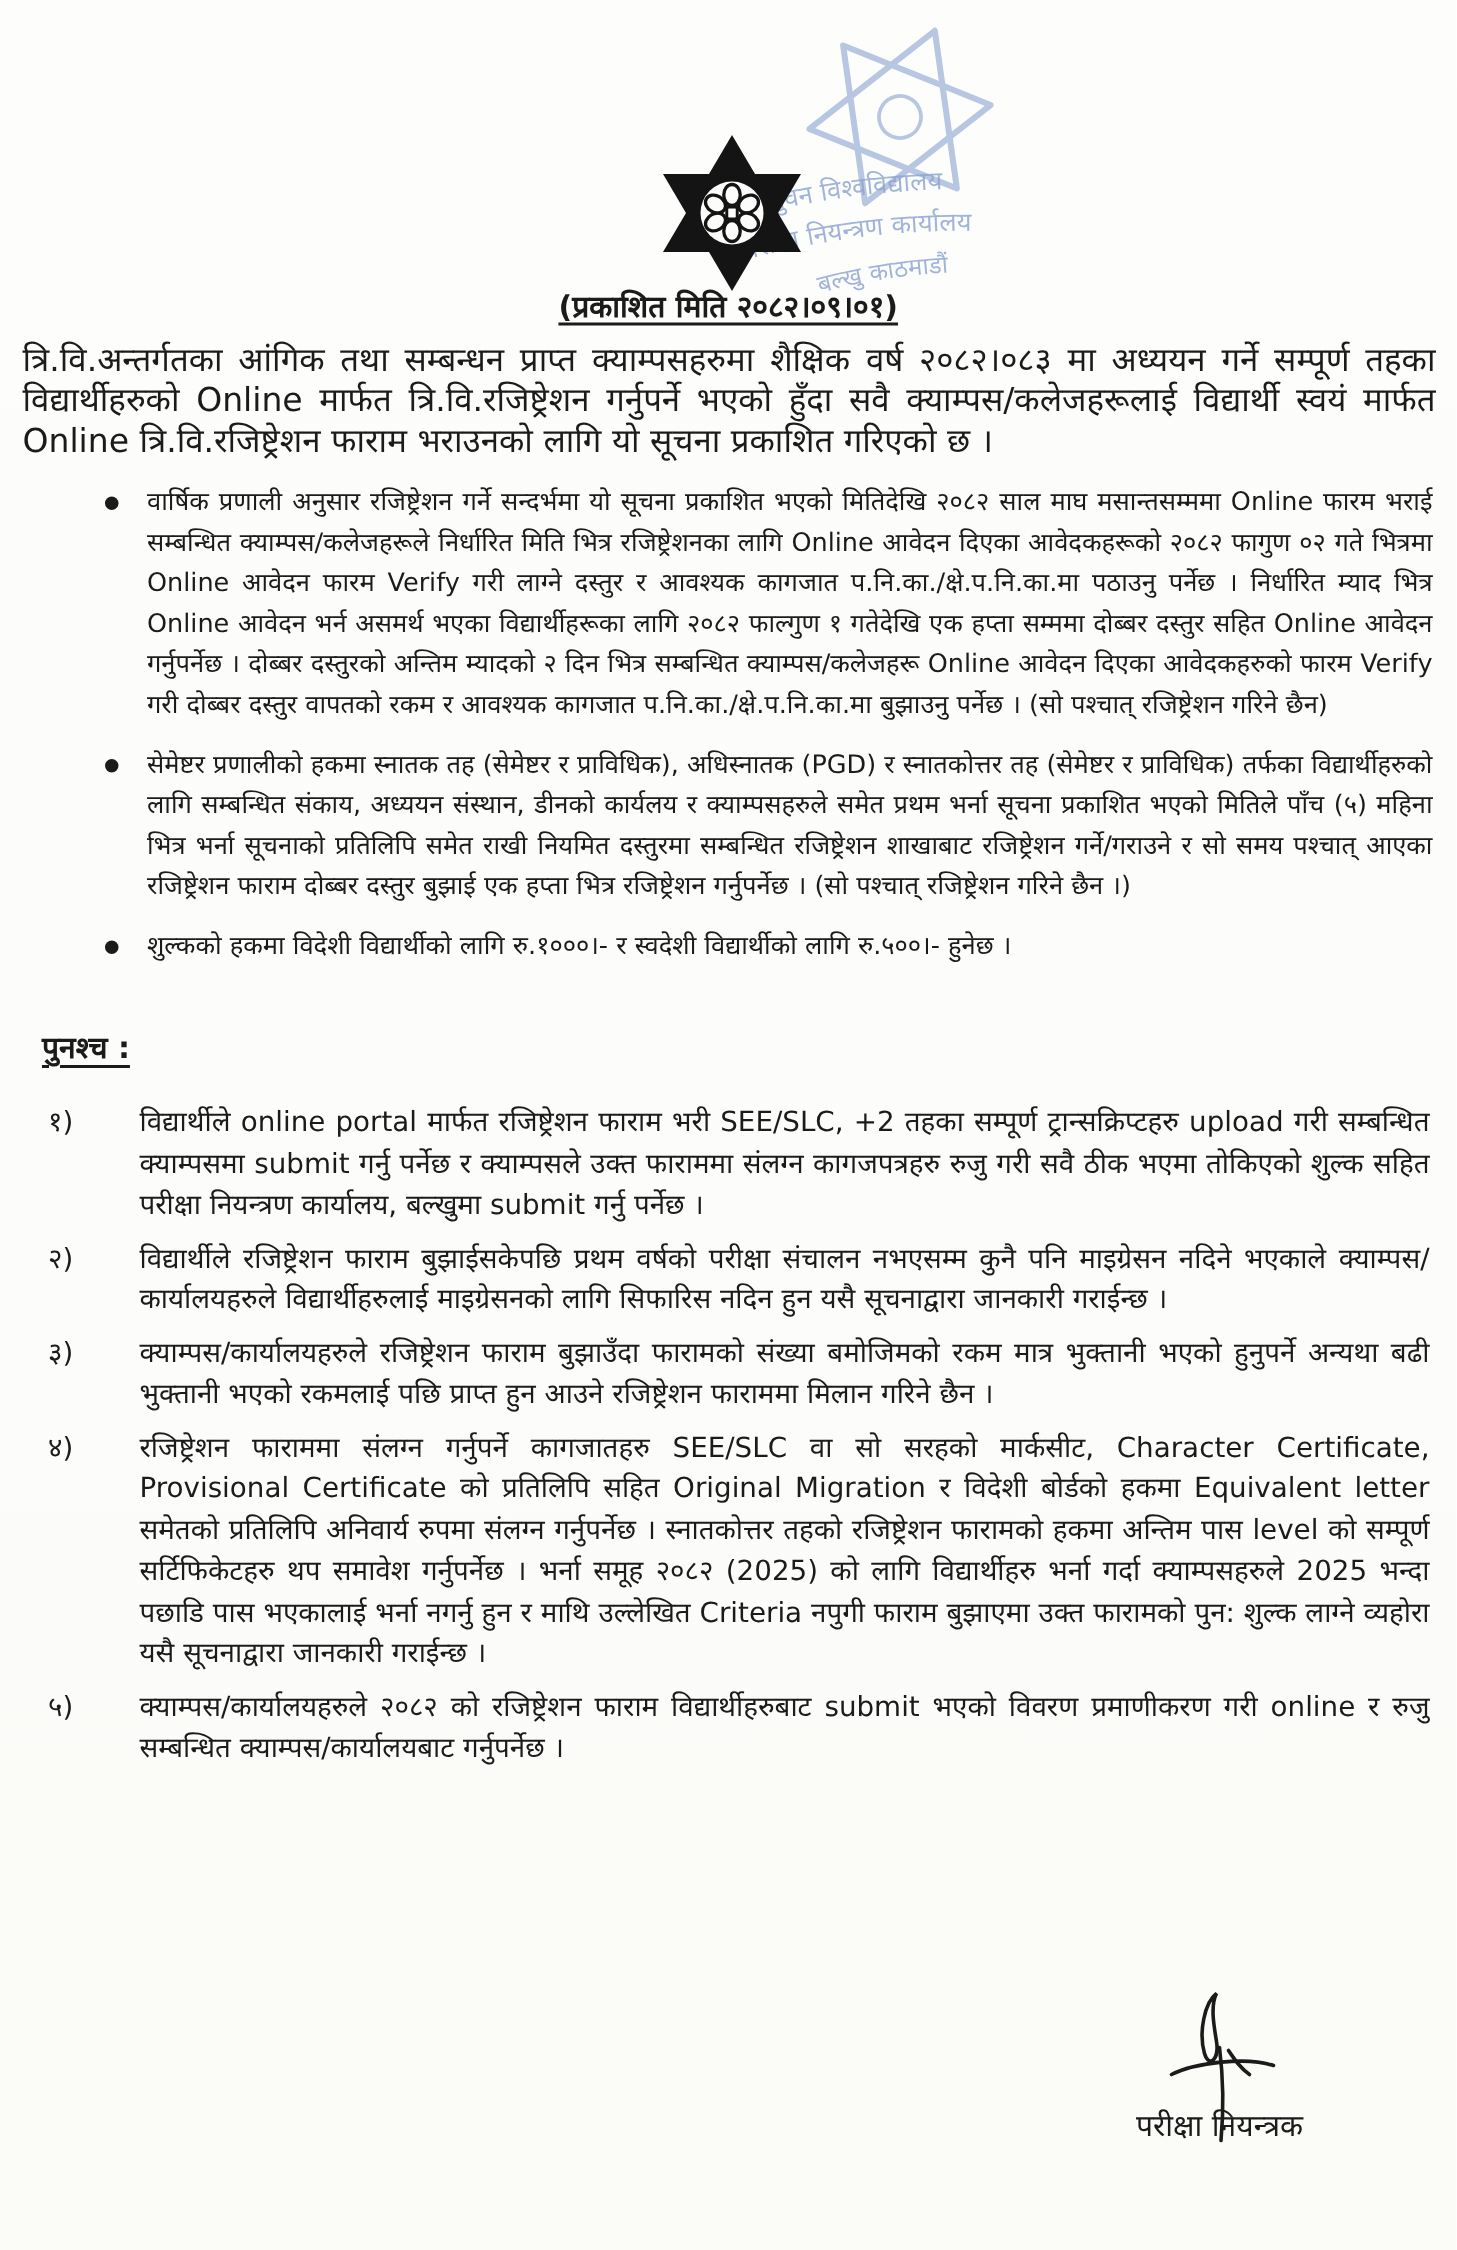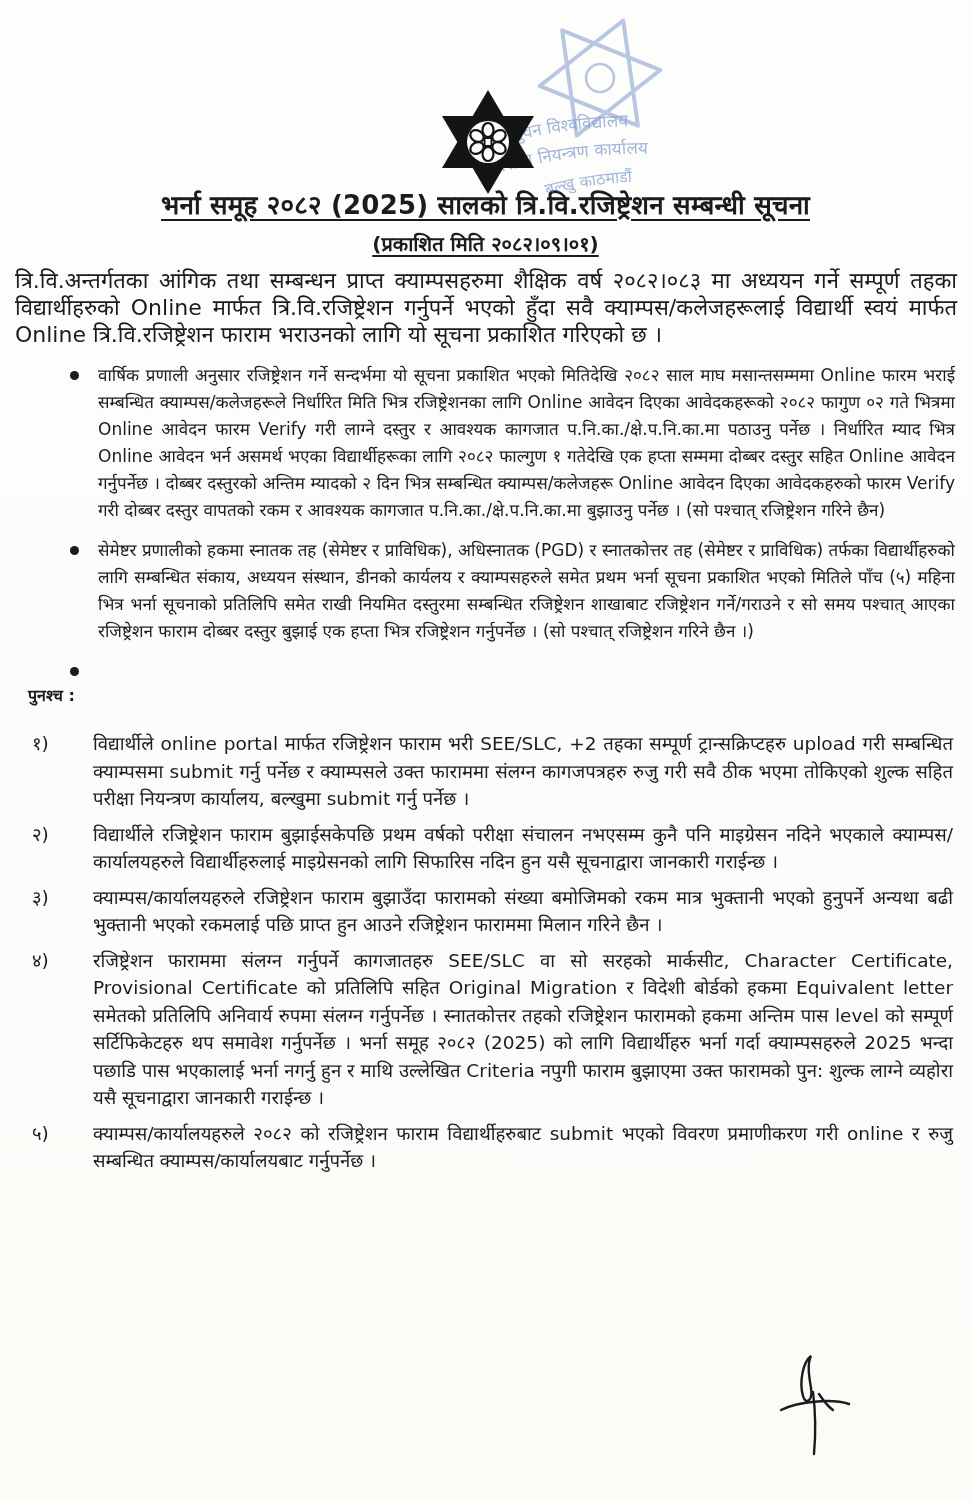--- a/index.html
+++ b/index.html
@@ -69,22 +69,23 @@
     left: 2px;
     top: 9px;
     width: 9px;
     height: 9px;
     border-radius: 50%;
     background: #1b1b1b;
   }
   .postscript-heading {
     margin: 26px 0 0 28px;
     display: inline-block;
-    font-size: 16px;
+    font-size: 20px;
     font-weight: bold;
+    text-decoration: underline;
     text-underline-offset: 5px;
   }
   .numbered {
     margin: 24px 18px 0 32px;
   }
   .num-item {
     display: flex;
     font-size: 18.5px;
     line-height: 27.5px;
     margin-bottom: 8px;
@@ -153,33 +154,30 @@
         <ellipse cx="67" cy="60" rx="5.5" ry="7" transform="rotate(120 67 60)"></ellipse>
         <ellipse cx="56" cy="66" rx="5.5" ry="7"></ellipse>
         <ellipse cx="45" cy="60" rx="5.5" ry="7" transform="rotate(60 45 60)"></ellipse>
         <ellipse cx="45" cy="48" rx="5.5" ry="7" transform="rotate(120 45 48)"></ellipse>
       </g>
       <rect x="51.5" y="49" width="9" height="10" fill="#141414" rx="1"></rect>
       <rect x="53.5" y="51" width="5" height="6" fill="#fcfcfa" rx="0.5"></rect>
     </svg>
   </div>
 
-  <div class="title-wrap">
-    <div class="doc-title">भर्ना समूह २०८२ (2025) सालको त्रि.वि.रजिष्ट्रेशन सम्बन्धी सूचना</div>
-  </div>
   <div class="doc-subtitle-wrap">
     <div class="doc-subtitle">(प्रकाशित मिति २०८२।०९।०१)</div>
   </div>
 
   <p class="intro">त्रि.वि.अन्तर्गतका आंगिक तथा सम्बन्धन प्राप्त क्याम्पसहरुमा शैक्षिक वर्ष २०८२।०८३ मा अध्ययन गर्ने सम्पूर्ण तहका विद्यार्थीहरुको Online मार्फत त्रि.वि.रजिष्ट्रेशन गर्नुपर्ने भएको हुँदा सवै क्याम्पस/कलेजहरूलाई विद्यार्थी स्वयं मार्फत Online त्रि.वि.रजिष्ट्रेशन फाराम भराउनको लागि यो सूचना प्रकाशित गरिएको छ ।</p>
 
   <ul class="bullets">
     <li><span class="dot"></span><span>वार्षिक प्रणाली अनुसार रजिष्ट्रेशन गर्ने सन्दर्भमा यो सूचना प्रकाशित भएको मितिदेखि २०८२ साल माघ मसान्तसम्ममा Online फारम भराई सम्बन्धित क्याम्पस/कलेजहरूले निर्धारित मिति भित्र रजिष्ट्रेशनका लागि Online आवेदन दिएका आवेदकहरूको २०८२ फागुण ०२ गते भित्रमा Online आवेदन फारम Verify गरी लाग्ने दस्तुर र आवश्यक कागजात प.नि.का./क्षे.प.नि.का.मा पठाउनु पर्नेछ । निर्धारित म्याद भित्र Online आवेदन भर्न असमर्थ भएका विद्यार्थीहरूका लागि २०८२ फाल्गुण १ गतेदेखि एक हप्ता सम्ममा दोब्बर दस्तुर सहित Online आवेदन गर्नुपर्नेछ । दोब्बर दस्तुरको अन्तिम म्यादको २ दिन भित्र सम्बन्धित क्याम्पस/कलेजहरू Online आवेदन दिएका आवेदकहरुको फारम Verify गरी दोब्बर दस्तुर वापतको रकम र आवश्यक कागजात प.नि.का./क्षे.प.नि.का.मा बुझाउनु पर्नेछ । (सो पश्चात् रजिष्ट्रेशन गरिने छैन)</span></li>
     <li><span class="dot"></span><span>सेमेष्टर प्रणालीको हकमा स्नातक तह (सेमेष्टर र प्राविधिक), अधिस्नातक (PGD) र स्नातकोत्तर तह (सेमेष्टर र प्राविधिक) तर्फका विद्यार्थीहरुको लागि सम्बन्धित संकाय, अध्ययन संस्थान, डीनको कार्यलय र क्याम्पसहरुले समेत प्रथम भर्ना सूचना प्रकाशित भएको मितिले पाँच (५) महिना भित्र भर्ना सूचनाको प्रतिलिपि समेत राखी नियमित दस्तुरमा सम्बन्धित रजिष्ट्रेशन शाखाबाट रजिष्ट्रेशन गर्ने/गराउने र सो समय पश्चात् आएका रजिष्ट्रेशन फाराम दोब्बर दस्तुर बुझाई एक हप्ता भित्र रजिष्ट्रेशन गर्नुपर्नेछ । (सो पश्चात् रजिष्ट्रेशन गरिने छैन ।)</span></li>
-    <li><span class="dot"></span></li>
+    <li><span class="dot"></span><span>शुल्कको हकमा विदेशी विद्यार्थीको लागि रु.१०००।- र स्वदेशी विद्यार्थीको लागि रु.५००।- हुनेछ ।</span></li>
   </ul>
 
   <div class="postscript-heading">पुनश्च :</div>
 
   <div class="numbered">
     <div class="num-item">
       <span class="num">१)</span>
       <span class="txt">विद्यार्थीले online portal मार्फत रजिष्ट्रेशन फाराम भरी SEE/SLC, +2 तहका सम्पूर्ण ट्रान्सक्रिप्टहरु upload गरी सम्बन्धित क्याम्पसमा submit गर्नु पर्नेछ र क्याम्पसले उक्त फाराममा संलग्न कागजपत्रहरु रुजु गरी सवै ठीक भएमा तोकिएको शुल्क सहित परीक्षा नियन्त्रण कार्यालय, बल्खुमा submit गर्नु पर्नेछ ।</span>
     </div>
     <div class="num-item">
@@ -202,15 +200,16 @@
 
   <div class="signature">
     <svg class="sig-mark" width="120" height="110" viewBox="0 0 120 110">
       <g stroke="#1b1b1b" stroke-width="2.4" fill="none" stroke-linecap="round">
         <path d="M58,8 C50,14 46,34 50,48 C53,58 60,52 58,40 C56,28 54,16 58,8 Z"></path>
         <path d="M60,44 C62,60 63,84 61,106"></path>
         <path d="M28,62 C44,54 78,50 96,56"></path>
         <path d="M66,46 C70,52 74,58 80,62"></path>
       </g>
     </svg>
+    <div class="sig-label">परीक्षा नियन्त्रक</div>
   </div>
 
 </div>
 
 </body></html>

